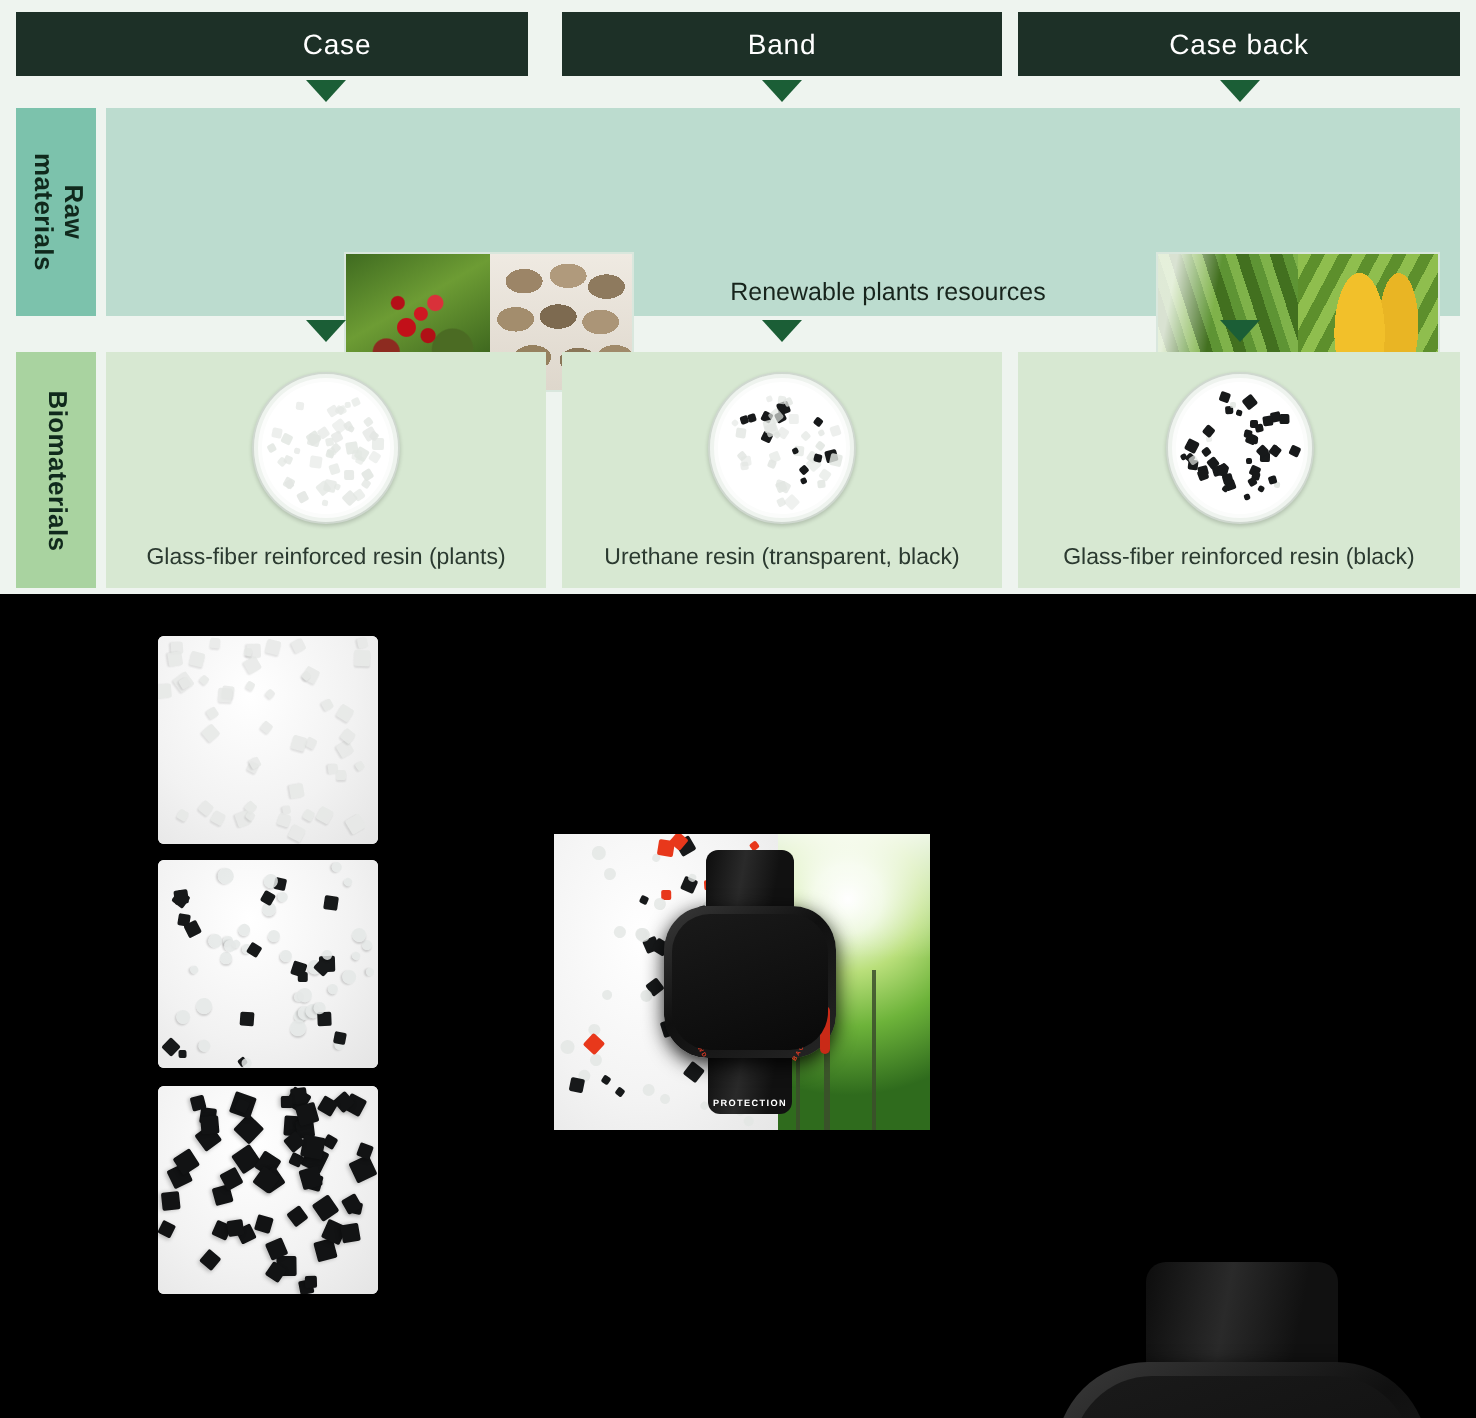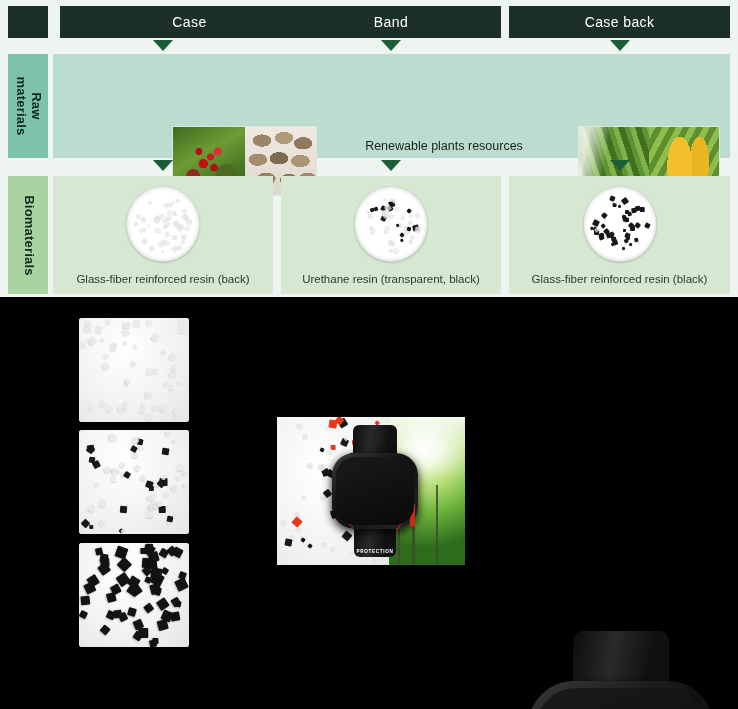--- a/index.html
+++ b/index.html
@@ -12,21 +12,21 @@
 
   
   .top-panel{position:absolute;left:0;top:0;width:738px;height:297px;background:#eef4ef;}
 
   
   .hdr-row{position:absolute;left:0;top:6px;height:32px;width:738px;}
   .hdr-box{position:absolute;top:0;height:32px;background:#1d3027;
            display:flex;align-items:center;justify-content:center;}
   .hdr-box span{color:#ffffff;font-size:14px;letter-spacing:.4px;}
   .hdr-blank{left:8px;width:40px;}
-  .hdr-case{left:60px;width:191px;padding-left:34px;}
+  .hdr-case{left:39px;width:191px;padding-left:34px;}
   .hdr-band{left:281px;width:220px;}
   .hdr-caseback{left:509px;width:221px;}
 
   
   .tri{position:absolute;width:0;height:0;border-left:10px solid transparent;
        border-right:10px solid transparent;border-top:11px solid #1b5e36;}
   .tri.r1{top:40px;}
   .tri.r2{top:160px;}
   .tri.c1{left:153px;}
   .tri.c2{left:381px;}
@@ -283,21 +283,21 @@
             <div class="pel" style="width: 5.69431px; height: 5.69431px; left: 35.77px; top: 19.4319px; transform: rotate(52.2769deg); background: rgb(226, 230, 226); opacity: 0.570304;"></div>
             <div class="pel" style="width: 3.63229px; height: 3.63229px; left: 37.0442px; top: 12.2545px; transform: rotate(31.4907deg); background: rgb(226, 230, 226); opacity: 0.59454;"></div>
             <div class="pel" style="width: 5.93863px; height: 5.93863px; left: 31.2346px; top: 48.5641px; transform: rotate(13.3525deg); background: rgb(226, 230, 226); opacity: 0.771666;"></div>
             <div class="pel" style="width: 5.69943px; height: 5.69943px; left: 22.7142px; top: 24.6232px; transform: rotate(55.6913deg); background: rgb(226, 230, 226); opacity: 0.857843;"></div>
             <div class="pel" style="width: 5.97134px; height: 5.97134px; left: 41.8124px; top: 29.9161px; transform: rotate(79.9428deg); background: rgb(226, 230, 226); opacity: 0.816952;"></div>
             <div class="pel" style="width: 3.40582px; height: 3.40582px; left: 40.7152px; top: 10.4046px; transform: rotate(84.7258deg); background: rgb(226, 230, 226); opacity: 0.651128;"></div>
             <div class="pel" style="width: 5.58128px; height: 5.58128px; left: 24.3938px; top: 36.6785px; transform: rotate(7.76563deg); background: rgb(226, 230, 226); opacity: 0.579946;"></div>
             <div class="pel" style="width: 5.88333px; height: 5.88333px; left: 50.8054px; top: 23.0351px; transform: rotate(59.016deg); background: rgb(226, 230, 226); opacity: 0.741891;"></div>
           </div>
       </div>
-      <div class="bio-cap">Glass-fiber reinforced resin (back)</div>
+      <div class="bio-cap">Glass-fiber reinforced resin (plants)</div>
     </div>
 
     <div class="bio-cell bio-3">
       <div class="dish">
         <div class="inner" id="dish-black">
             <div class="pel" style="width: 3.45489px; height: 3.45489px; left: 49.2129px; top: 49.6784px; transform: rotate(6.21158deg); background: rgb(226, 230, 226); opacity: 0.886613;"></div>
             <div class="pel" style="width: 4.62221px; height: 4.62221px; left: 25.6448px; top: 48.6096px; transform: rotate(69.6868deg); background: rgb(23, 25, 26);"></div>
             <div class="pel" style="width: 4.23175px; height: 4.23175px; left: 5.65636px; top: 35.6376px; transform: rotate(42.2733deg); background: rgb(23, 25, 26);"></div>
             <div class="pel" style="width: 3.60024px; height: 3.60024px; left: 25.6148px; top: 11.9953px; transform: rotate(86.0771deg); background: rgb(23, 25, 26);"></div>
             <div class="pel" style="width: 5.40893px; height: 5.40893px; left: 23.2994px; top: 46.2836px; transform: rotate(73.7203deg); background: rgb(23, 25, 26);"></div>

